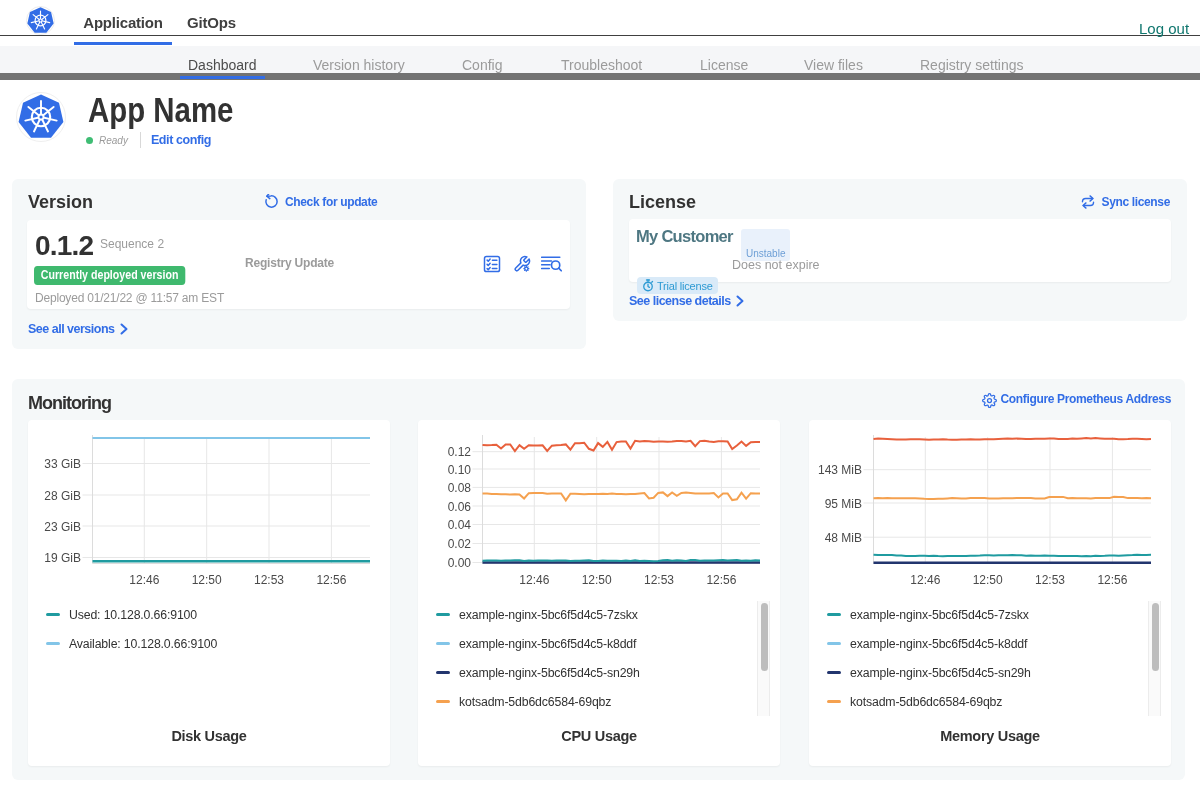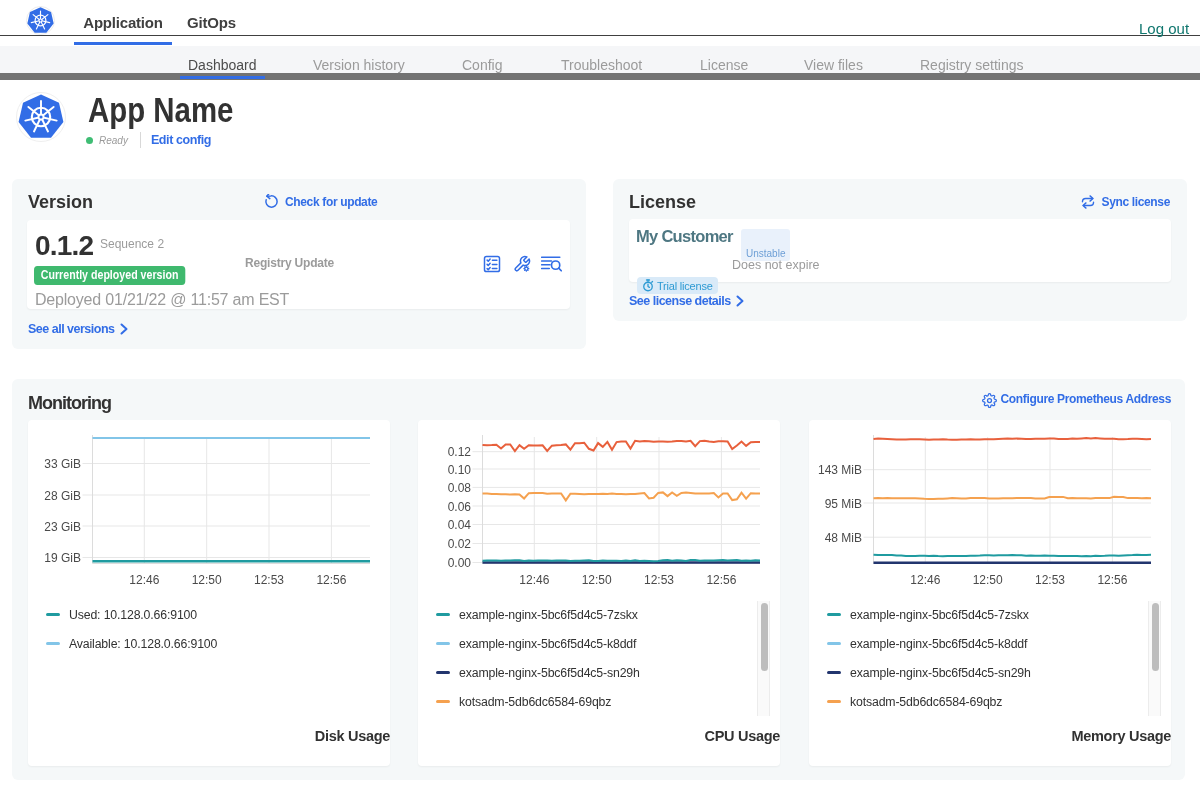--- a/index.html
+++ b/index.html
@@ -43,21 +43,21 @@
 .innercard { position:absolute; background:#fff; border-radius:4px; box-shadow:0 1px 2px rgba(0,0,0,.05); }
 #vinner { left:15px; top:41px; width:543px; height:89px; }
 #linner { left:16px; top:40px; width:542px; height:63px; }
 .seelink { position:absolute; left:16px; font-size:12.5px; letter-spacing:-0.5px; font-weight:700; color:#326de6; display:flex; align-items:center; }
 .seelink svg { margin-left:5px; }
 
 
 #mon { position:absolute; left:12px; top:379px; width:1173px; height:401px; background:#f5f8f9; border-radius:6px; }
 #montitle { position:absolute; left:16px; top:14px; font-size:18px; letter-spacing:-1px; font-weight:700; color:#323232; }
 .chartcard { position:absolute; top:41px; width:362px; height:346px; background:#fff; border-radius:4px; box-shadow:0 1px 2px rgba(0,0,0,.05); }
-.ctitle { position:absolute; left:0; width:362px; top:308px; text-align:right; font-size:14.5px; letter-spacing:-0.3px; font-weight:700; color:#323232; }
+.ctitle { position:absolute; left:0; width:362px; top:308px; text-align:center; font-size:14.5px; letter-spacing:-0.3px; font-weight:700; color:#323232; }
 .legend { position:absolute; left:18px; top:180px; }
 .lrow { display:flex; align-items:center; height:29px; }
 .ldash { width:14px; height:3px; border-radius:2px; margin-right:9px; flex:none; }
 .llab { font-size:12.3px; letter-spacing:-0.15px; color:#323232; }
 .sbtrack { position:absolute; left:339px; top:181px; width:13px; height:115px; background:#fafafa; border-left:1px solid #ececec; border-right:1px solid #ececec; }
 .sbthumb { position:absolute; left:3px; top:2px; width:7px; height:68px; background:#bdbdbd; border-radius:4px; }
 .axis { font-size:12px; fill:#4a4a4a; }
 </style>
 </head>
 <body>
@@ -137,21 +137,21 @@
             <polyline points="22.6 4.6 22.6 9.6 17.6 9.6"></polyline>
             <polyline points="1.4 19.4 1.4 14.4 6.4 14.4"></polyline>
             <path d="M3.9 9a8.6 8.6 0 0 1 14.2-3.2L22.6 9.6M1.4 14.4l4.5 4.2A8.6 8.6 0 0 0 20.1 15"></path>
           </g>
           <polyline points="11.8 7.2 11.8 12.8 16 12.8" stroke-width="2.3"></polyline>
         </svg>Configure automatic updates</div>
     <div class="innercard" id="vinner">
       <div class="abs" style="left:8px;top:10px;font-size:28px;font-weight:700;color:#323232;letter-spacing:-0.8px;">0.1.2</div>
       <div class="abs" style="left:73px;top:17px;font-size:12px;font-weight:500;color:#9b9b9b;">Sequence 2</div>
       <div class="abs" style="left:7px;top:46px;height:19px;line-height:19px;background:#3fb96e;border-radius:4px;color:#fff;font-size:12.5px;font-weight:700;padding:0 8px;transform:scaleX(0.85);transform-origin:0 50%;">Currently deployed version</div>
-      <div class="abs" style="left:8px;top:71px;font-size:16px;letter-spacing:-0.2px;font-weight:500;color:#9b9b9b;">Deployed 01/21/22 @ 11:57 am EST</div>
+      <div class="abs" style="left:8px;top:71px;font-size:12px;letter-spacing:-0.2px;font-weight:500;color:#9b9b9b;">Deployed 01/21/22 @ 11:57 am EST</div>
       <div class="abs" style="left:218px;top:36px;font-size:12px;letter-spacing:-0.2px;font-weight:700;color:#9b9b9b;">Registry Update</div>
       <div class="abs" style="left:456px;top:35px;">
           <svg width="18" height="18" viewBox="0 0 24 24" fill="none" stroke="#326de6" stroke-width="2" stroke-linecap="round" stroke-linejoin="round">
             <rect x="2" y="2" width="20" height="20" rx="2.5"></rect>
             <polyline points="5.5 6.8 7 8.3 9.5 5.3"></polyline>
             <line x1="12.5" y1="7" x2="18.5" y2="7"></line>
             <polyline points="5.5 12.5 7 14 9.5 11"></polyline>
             <line x1="12.5" y1="12.5" x2="18.5" y2="12.5"></line>
             <polyline points="5.5 18.2 7 19.7 9.5 16.7"></polyline>
             <line x1="12.5" y1="18" x2="18.5" y2="18"></line>

